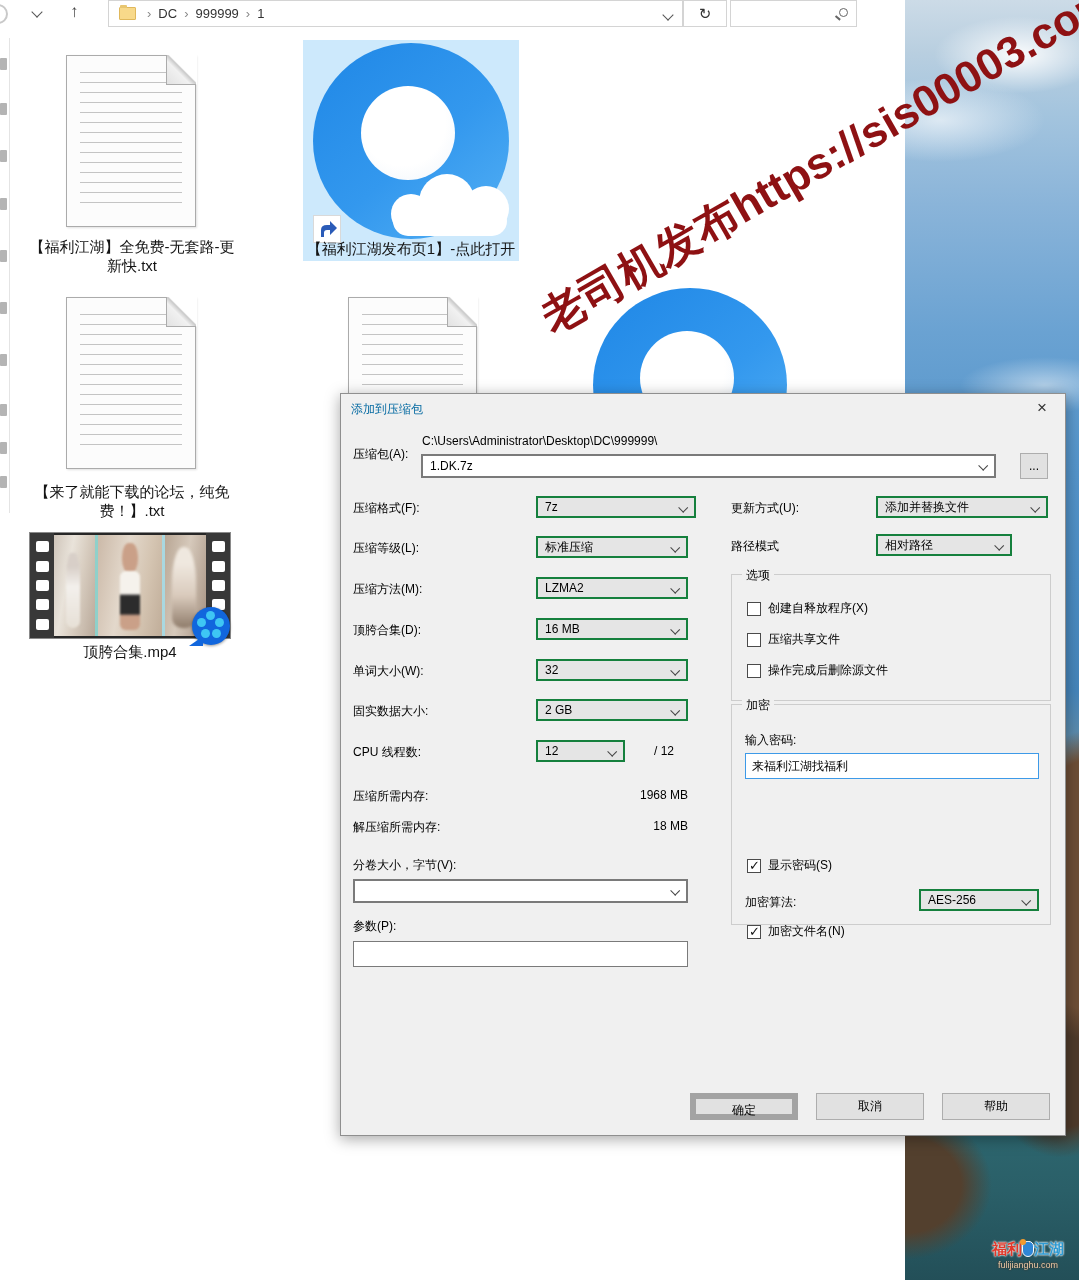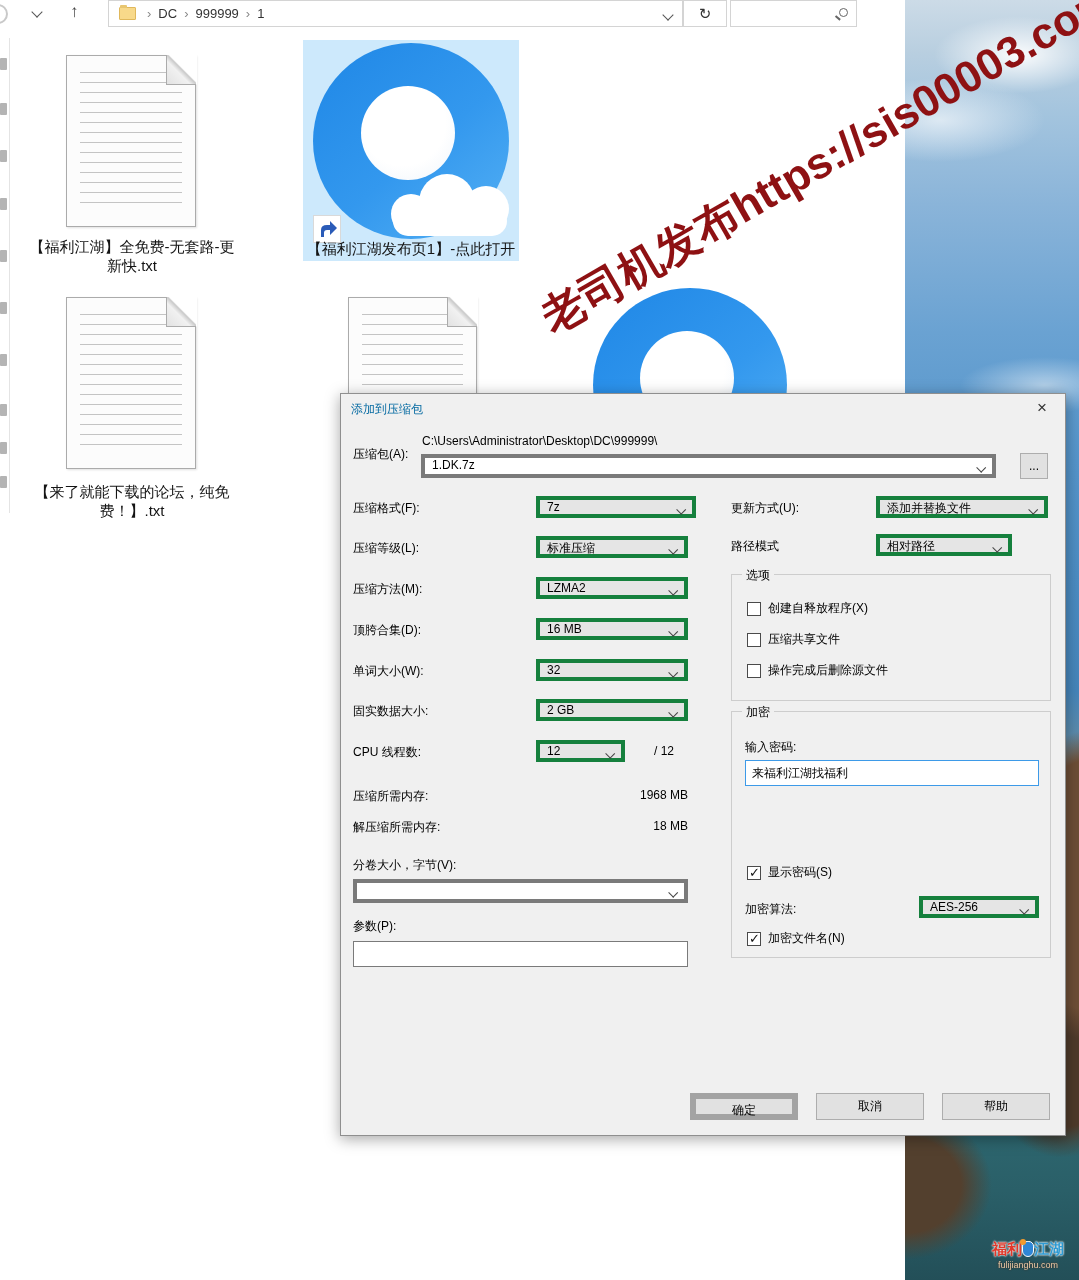--- a/index.html
+++ b/index.html
@@ -97,21 +97,21 @@
   
   #watermark { left:560px; top:288px; z-index:30; font-size:44px; font-weight:bold; color:#8e1113;
     white-space:nowrap; transform-origin:left bottom; transform:rotate(-30deg); letter-spacing:0; }
 
   
   #dialog { left:340px; top:393px; width:726px; height:743px; background:#f0f0f0;
     border:1px solid #8f8f8f; box-shadow:0 3px 14px rgba(0,0,0,.35); z-index:50; font-size:12px; color:#000; }
   .dlg-title { position:absolute; left:10px; top:7px; font-size:12px; color:#0369a1; }
   .dlg-close { position:absolute; right:6px; top:2px; width:34px; height:24px; text-align:center; line-height:24px; font-size:17px; color:#333; }
   .lbl { position:absolute; white-space:nowrap; }
-  .combo { position:absolute; background:#e5e5e5; border:4px solid #15803d; height:22px; display:flex; align-items:flex-start; padding:0 22px 0 7px; }
+  .combo { position:absolute; background:#e5e5e5; border:2px solid #15803d; height:22px; display:flex; align-items:center; padding:0 22px 0 7px; }
   .combo.white { background:#fff; border-color:#7a7a7a; }
   .combo .chev { position:absolute; right:8px; top:7px; border-color:#444; width:7px; height:7px; transform:rotate(45deg) translateY(-1px); }
   .tinput { position:absolute; background:#fff; border:1px solid #7a7a7a; font-size:12px; padding:0 6px; font-family:inherit; outline:none; }
   .rightval { position:absolute; text-align:right; width:110px; }
   .groupbox { position:absolute; border:1px solid #cdcdcd; }
   .legend { position:absolute; top:-8px; left:10px; background:#f0f0f0; padding:0 4px; }
   .cbrow { position:absolute; display:flex; align-items:center; gap:7px; }
   .checkbox { width:14px; height:14px; background:#fff; border:1px solid #4a4a4a; position:relative; }
   .checkbox.checked::after { content:"✓"; position:absolute; left:1px; top:-2px; font-size:13px; color:#111; font-weight:bold; }
   .pwd-input { position:absolute; background:#fff; border:1px solid #3d9ae8; font-size:12px; padding:0 6px; font-family:inherit; outline:none; }
@@ -213,20 +213,51 @@
     <div class="txt-lines"></div>
       <div class="txt-cover"></div>
       <div class="txt-fold"></div>
   </div>
 
   <div>
     <div class="qq-ring abs" style="left:593px;top:288px;width:194px;height:194px"></div>
     <div class="qq-hole abs" style="left:640px;top:331px;width:94px;height:94px"></div>
   </div>
 
+  <div class="abs" style="left:30px;top:533px;width:200px;height:135px">
+    <div class="film abs" style="left:0;top:0;width:200px;height:105px">
+      <div class="sprocket" style="left:0">
+          <i></i>
+          <i></i>
+          <i></i>
+          <i></i>
+          <i></i>
+        </div>
+      <div class="sprocket" style="right:0">
+          <i></i>
+          <i></i>
+          <i></i>
+          <i></i>
+          <i></i>
+        </div>
+      <div class="panels">
+          <div class="pan pan1"></div>
+          <div class="pan pan2"></div>
+          <div class="pan pan3"></div>
+        </div>
+    </div>
+    <div class="player-badge" style="left:162px;top:74px">
+      <i style="left:14px;top:4px"></i>
+        <i style="left:5px;top:11px"></i>
+        <i style="left:23px;top:11px"></i>
+      <i style="left:9px;top:22px"></i>
+        <i style="left:20px;top:22px"></i>
+    </div>
+    <div class="file-label abs" style="left:0;top:110px;width:200px">顶胯合集.mp4</div>
+  </div>
 </div>
 
 <div id="watermark" class="abs">老司机发布https://sis00003.com</div>
 
 <div id="dialog" class="abs">
   <div class="dlg-title">添加到压缩包</div>
   <div class="dlg-close">×</div>
 
   <div class="lbl" style="left:12px;top:52px">压缩包(A):</div>
   <div class="lbl" style="left:81px;top:40px">C:\Users\Administrator\Desktop\DC\999999\</div>
@@ -315,21 +346,21 @@
     <div class="cbrow" style="left:15px;top:56px">
       <span class="checkbox"></span>
       <span>压缩共享文件</span>
     </div>
     <div class="cbrow" style="left:15px;top:87px">
       <span class="checkbox"></span>
       <span>操作完成后删除源文件</span>
     </div>
   </div>
 
-  <div class="groupbox" style="left:390px;top:317px;width:320px;height:247px">
+  <div class="groupbox" style="left:390px;top:310px;width:320px;height:221px">
     <div class="legend">加密</div>
     <div class="lbl" style="left:13px;top:27px">输入密码:</div>
     <input class="pwd-input" style="left: 13px; top: 48px; width: 294px; height: 26px;" value="来福利江湖找福利">
     <div class="cbrow" style="left:15px;top:152px">
       <span class="checkbox checked"></span>
       <span>显示密码(S)</span>
     </div>
     <div class="lbl" style="left:13px;top:189px">加密算法:</div>
     <div class="combo" style="left:187px;top:184px;width:120px">
         <span>AES-256</span>

